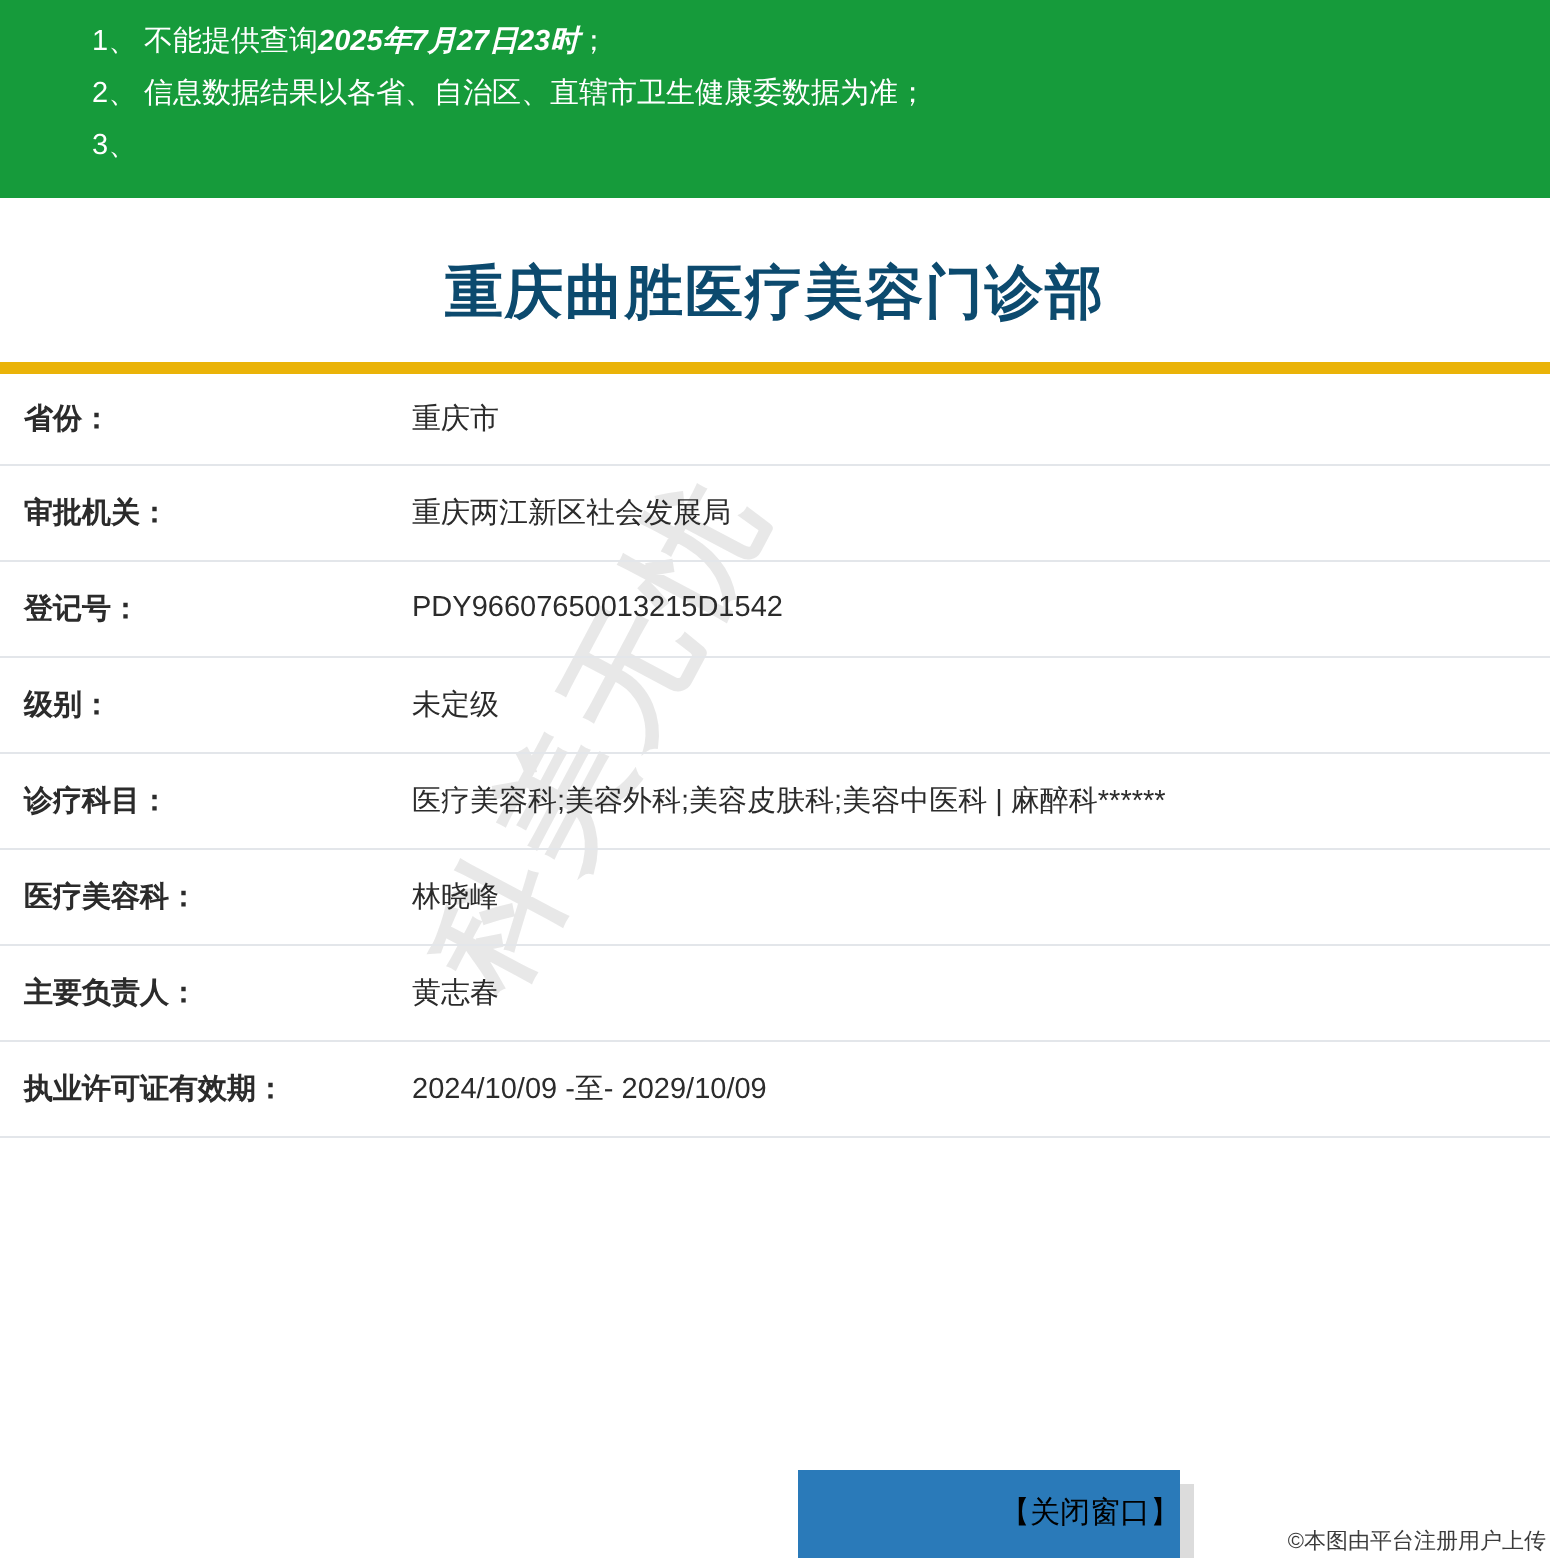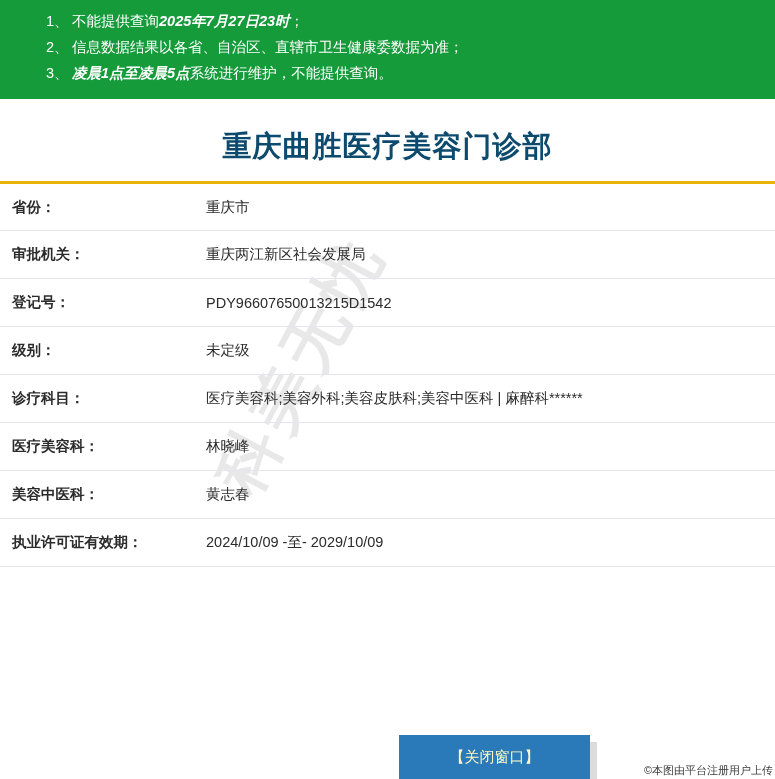--- a/index.html
+++ b/index.html
@@ -66,21 +66,21 @@
   .info-table tr {
     height: 48px;
   }
   .info-table td {
     border-bottom: 1px solid #e3e6ea;
     font-size: 14.5px;
     color: #2b2b2b;
     vertical-align: middle;
     background: transparent;
   }
-  .info-table tr:first-child td { border-top: 3px solid #eab308; }
+  .info-table tr:first-child td { border-top: 6px solid #eab308; }
   .label-cell {
     width: 198px;
     padding-left: 12px;
     font-weight: bold;
     color: #1f1f1f;
     white-space: nowrap;
   }
   .value-cell {
     padding-left: 8px;
     padding-right: 0;
@@ -113,26 +113,26 @@
     width: 775px;
     height: 53px;
   }
   .close-btn {
     position: absolute;
     left: 399px;
     top: 9px;
     width: 191px;
     height: 44px;
     background: #2a7ab9;
-    color: #fef9c3;
+    color: #000000;
     border: none;
     font-size: 15px;
     font-family: Liberation Serif, serif;
     cursor: pointer;
-    text-align: center;
+    text-align: right;
     line-height: 44px;
     padding: 0;
   }
   .btn-shadow {
     position: absolute;
     left: 406px;
     top: 16px;
     width: 191px;
     height: 44px;
     background: #dcdcdc;
@@ -154,21 +154,20 @@
   <div class="notice-item">
     <span class="notice-num">1、</span>
     <span class="notice-text"><span>不能提供查询</span><b>2025年7月27日23时</b><span>；</span></span>
   </div>
   <div class="notice-item">
     <span class="notice-num">2、</span>
     <span class="notice-text"><span>信息数据结果以各省、自治区、直辖市卫生健康委数据为准；</span><b></b><span></span></span>
   </div>
   <div class="notice-item">
     <span class="notice-num">3、</span>
-    <span class="notice-text"><span></span><b>凌晨1点至凌晨5点</b><span>系统进行维护，不能提供查询。</span></span>
   </div>
 </div>
 
 <div class="title-wrap">
   <div class="doc-title">重庆曲胜医疗美容门诊部</div>
 </div>
 
 <div class="watermark">科美无忧</div>
 
 <table class="info-table">
@@ -191,21 +190,21 @@
     </tr>
     <tr>
       <td class="label-cell">诊疗科目：</td>
       <td class="value-cell">医疗美容科;美容外科;美容皮肤科;美容中医科 | 麻醉科******</td>
     </tr>
     <tr>
       <td class="label-cell">医疗美容科：</td>
       <td class="value-cell">林晓峰</td>
     </tr>
     <tr>
-      <td class="label-cell">美容中医科：</td>
+      <td class="label-cell">主要负责人：</td>
       <td class="value-cell">黄志春</td>
     </tr>
     <tr>
       <td class="label-cell">执业许可证有效期：</td>
       <td class="value-cell">2024/10/09 -至- 2029/10/09</td>
     </tr>
   </tbody>
 </table>
 
 <div class="footer">

